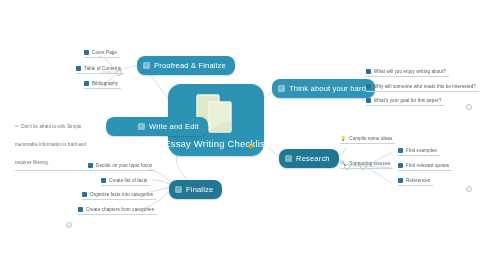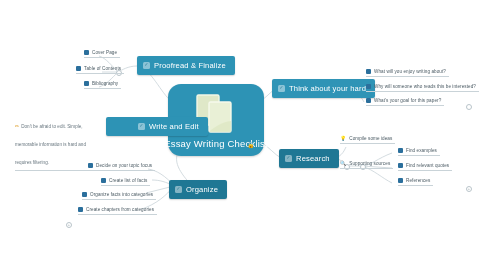--- a/index.html
+++ b/index.html
@@ -32,21 +32,21 @@
     position:absolute;left:50%;top:8px;transform:translateX(-50%);
   }
   .central .lockglyph{
     position:absolute;right:9px;bottom:8px;
     color:#bfe2ee;font-size:6px;
   }
 
   
   .pill{
     position:absolute;
-    border-radius:2px;
+    border-radius:8px;
     display:flex;align-items:center;
     padding:0 9px 0 6px;
     height:19px;
     box-shadow:0 1px 1.5px rgba(0,0,0,.17);
     white-space:nowrap;
   }
   .pill .plabel{
     color:#ffffff;font-size:7.6px;letter-spacing:.15px;
   }
   .pill .pbadge{
@@ -195,21 +195,21 @@
     <span class="pbadge">✓</span>
     <span class="plabel">Write and Edit</span>
   </div>
 
   <div class="note" style="left:15px;top:114px;">
     <span class="nicon">✏</span><span class="ntext" style="display:inline;">Don't be afraid to edit. Simple, memorable information is hard and requires filtering.</span>
   </div>
 
   <div class="pill dark" style="left:169px;top:180px;">
     <span class="pbadge">✓</span>
-    <span class="plabel">Organize</span>
+    <span class="plabel">Finalize</span>
   </div>
 
   <div class="leaf" style="left:88px;top:163px;">
     <span class="lbullet"></span>
     <span class="ltext">Decide on your topic focus</span>
   </div>
   <div class="leaf" style="left:101px;top:178px;">
     <span class="lbullet"></span>
     <span class="ltext">Create list of facts</span>
   </div>

